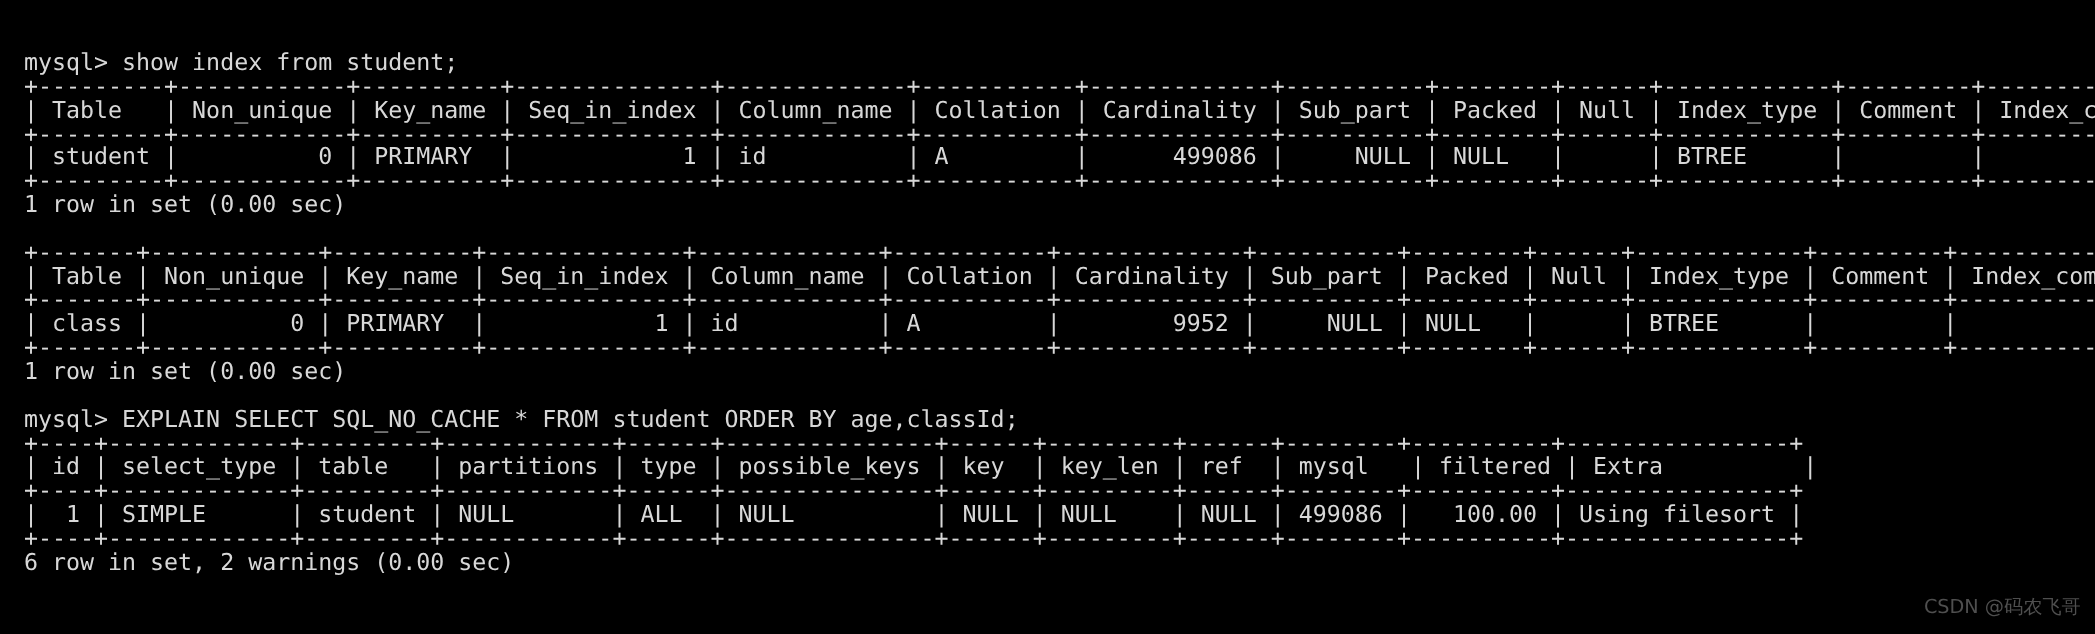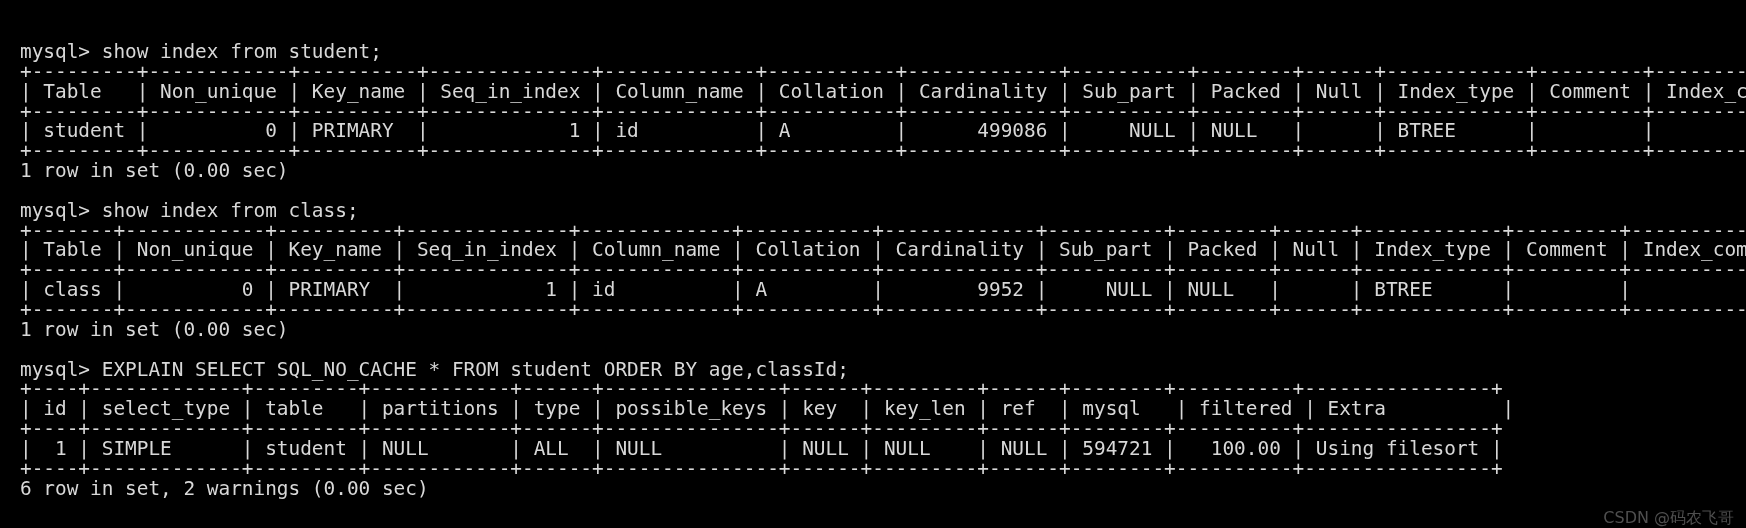--- a/index.html
+++ b/index.html
@@ -34,21 +34,21 @@
     margin: 0;
     padding: 0;
     height: 19.85px;
   }
   .line.blank {
     color: transparent;
   }
   .watermark {
     position: absolute;
     right: 12px;
-    bottom: 8px;
+    bottom: 20px;
     color: #4f4f4f;
     font-family: "DejaVu Sans", "Liberation Sans", sans-serif;
     font-size: 16px;
     line-height: 20px;
     white-space: pre;
     user-select: none;
   }
 </style>
 </head>
 <body>
@@ -61,36 +61,35 @@
     <div class="line">| Table   | Non_unique | Key_name | Seq_in_index | Column_name | Collation | Cardinality | Sub_part | Packed | Null | Index_type | Comment | Index_comment |</div>
     <div class="line">+---------+------------+----------+--------------+-------------+-----------+-------------+----------+--------+------+------------+---------+---------------+</div>
     <div class="line">| student |          0 | PRIMARY  |            1 | id          | A         |      499086 |     NULL | NULL   |      | BTREE      |         |               |</div>
     <div class="line">+---------+------------+----------+--------------+-------------+-----------+-------------+----------+--------+------+------------+---------+---------------+</div>
     <div class="line">1 row in set (0.00 sec)</div>
   </div>
 
   <div class="line blank">&nbsp;</div>
 
   <div>
-    <div class="line">mysql&gt; show index from class;</div>
     <div class="line">+-------+------------+----------+--------------+-------------+-----------+-------------+----------+--------+------+------------+---------+---------------+</div>
     <div class="line">| Table | Non_unique | Key_name | Seq_in_index | Column_name | Collation | Cardinality | Sub_part | Packed | Null | Index_type | Comment | Index_comment |</div>
     <div class="line">+-------+------------+----------+--------------+-------------+-----------+-------------+----------+--------+------+------------+---------+---------------+</div>
     <div class="line">| class |          0 | PRIMARY  |            1 | id          | A         |        9952 |     NULL | NULL   |      | BTREE      |         |               |</div>
     <div class="line">+-------+------------+----------+--------------+-------------+-----------+-------------+----------+--------+------+------------+---------+---------------+</div>
     <div class="line">1 row in set (0.00 sec)</div>
   </div>
 
   <div class="line blank">&nbsp;</div>
 
   <div>
     <div class="line">mysql&gt; EXPLAIN SELECT SQL_NO_CACHE * FROM student ORDER BY age,classId;</div>
     <div class="line">+----+-------------+---------+------------+------+---------------+------+---------+------+--------+----------+----------------+</div>
     <div class="line">| id | select_type | table   | partitions | type | possible_keys | key  | key_len | ref  | mysql   | filtered | Extra          |</div>
     <div class="line">+----+-------------+---------+------------+------+---------------+------+---------+------+--------+----------+----------------+</div>
-    <div class="line">|  1 | SIMPLE      | student | NULL       | ALL  | NULL          | NULL | NULL    | NULL | 594721 |   100.00 | Using filesort |</div>
+    <div class="line">|  1 | SIMPLE      | student | NULL       | ALL  | NULL          | NULL | NULL    | NULL | 499086 |   100.00 | Using filesort |</div>
     <div class="line">+----+-------------+---------+------------+------+---------------+------+---------+------+--------+----------+----------------+</div>
     <div class="line">6 row in set, 2 warnings (0.00 sec)</div>
   </div>
 
   <div class="watermark">CSDN @码农飞哥</div>
 
 </div>
 
 </body></html>

